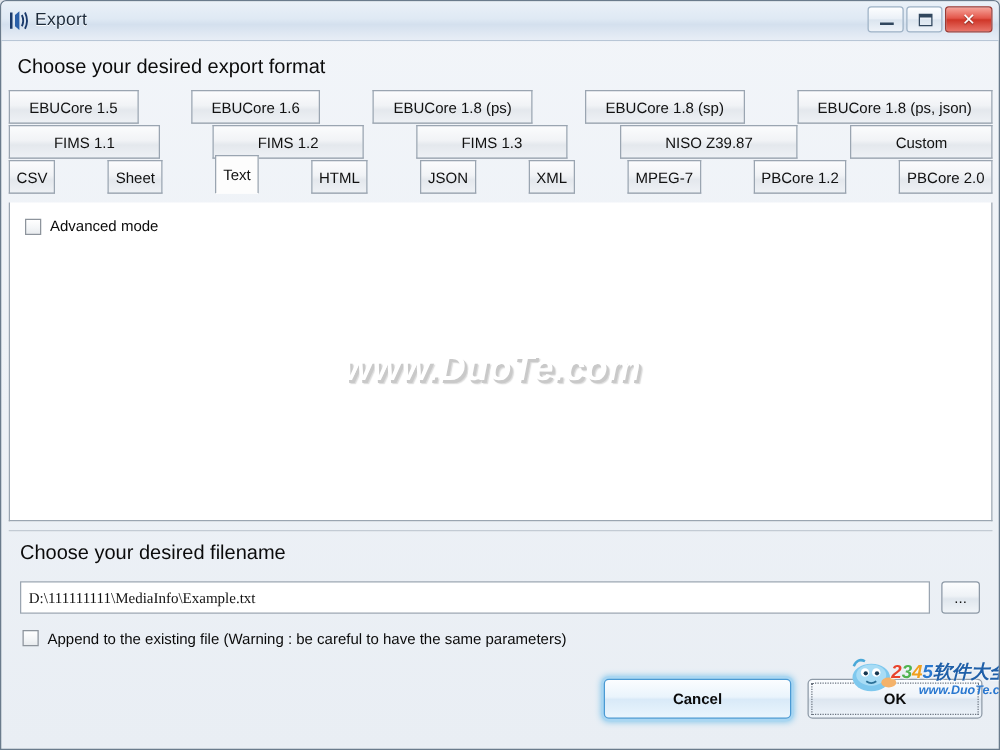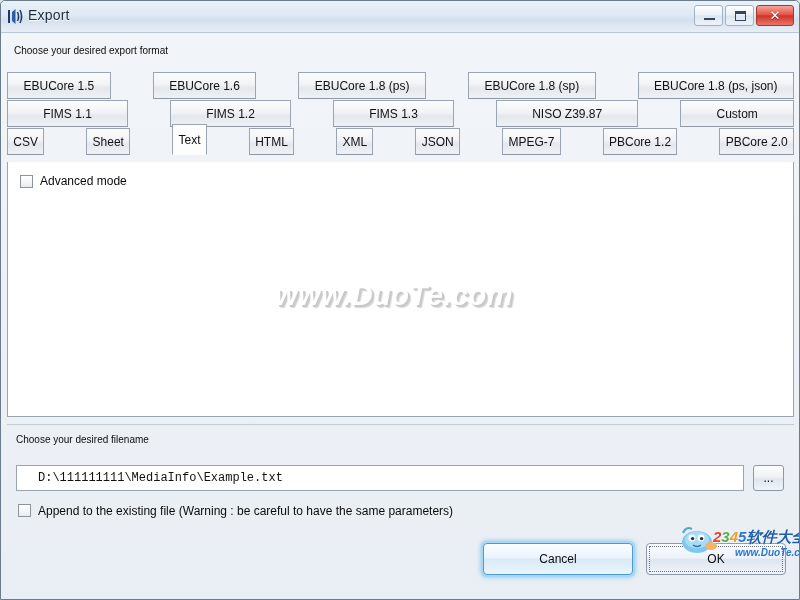--- a/index.html
+++ b/index.html
@@ -50,21 +50,21 @@
   .wb .maxglyph{
     position:absolute;left:9px;top:5px;width:11px;height:10px;
     border:1px solid #31475e;box-sizing:border-box;border-top-width:3px;
   }
   .wb .closeglyph{
     position:absolute;left:0;top:0;right:0;bottom:0;
     color:#fff;font-size:13px;font-weight:bold;line-height:19px;text-align:center;
     text-shadow:0 1px 1px rgba(0,0,0,.45);
   }
   
-  .grp-label{position:absolute;font-size:10px;color:#0b0b0b;}
+  .grp-label{position:absolute;font-size:16px;color:#0b0b0b;}
   #lbl-format{left:13px;top:44px;}
   #lbl-filename{left:15px;top:433px;}
   
   .tabwrap{position:absolute;left:6px;top:71px;width:787px;}
   .tabrow{display:flex;height:28px;box-sizing:border-box;gap:40px;}
   .tab{
     flex:1 1 auto;
     box-sizing:border-box;
     height:27px;
     margin-right:2px;
@@ -113,23 +113,23 @@
   
   .sep{
     position:absolute;left:6px;top:423px;width:787px;height:1px;
     background:#c3cbd4;
   }
   .fileinput{
     position:absolute;left:15px;top:464px;width:728px;height:26px;
     box-sizing:border-box;
     border:1px solid #9aa5b1;
     background:#ffffff;
-    font-family:Liberation Mono, monospace;
+    font-family:Liberation Serif, serif;
     font-size:12px;color:#111;
-    padding:0 21px;
+    padding:0 6px;
     outline:none;
   }
   .browsebtn{
     position:absolute;left:752px;top:464px;width:31px;height:26px;
     box-sizing:border-box;
     border:1px solid #8d99a6;border-radius:3px;
     background:linear-gradient(180deg,#fcfdfe 0%,#eef2f6 45%,#dfe6ed 55%,#f0f4f8 100%);
     font-size:12px;color:#111;
     display:flex;align-items:center;justify-content:center;
     line-height:10px;
@@ -149,21 +149,21 @@
     box-shadow:0 0 0 2px #a9d6f2, 0 0 5px 2px #7fc4ea;
     background:linear-gradient(180deg,#fbfdff 0%,#eaf4fc 45%,#d9eaf8 52%,#eaf5fd 100%);
   }
   #btn-ok{
     left:645px;top:542px;width:140px;
   }
   #btn-ok .focusring{
     position:absolute;left:2px;top:2px;right:2px;bottom:2px;
     border:1px dotted #6b7480;
   }
-  #btn-ok .oklabel,#btn-cancel .cancellabel{position:relative;z-index:2;}
+  #btn-ok .oklabel,#btn-cancel .cancellabel{position:relative;z-index:2;font-weight:bold;}
   
   .logo{
     position:absolute;left:676px;top:519px;width:124px;height:40px;
     pointer-events:none;
   }
   .logo .mascot{
     position:absolute;left:0;top:2px;width:44px;height:34px;
   }
   .logo .brandtxt{
     position:absolute;left:36px;top:8px;
@@ -228,22 +228,22 @@
       <div class="tab">FIMS 1.3</div>
       <div class="tab">NISO Z39.87</div>
       <div class="tab">Custom</div>
     </div>
 
     <div class="tabrow">
       <div class="tab">CSV</div>
       <div class="tab">Sheet</div>
       <div class="tab selected">Text</div>
       <div class="tab">HTML</div>
+      <div class="tab">JSON</div>
       <div class="tab">XML</div>
-      <div class="tab">JSON</div>
       <div class="tab">MPEG-7</div>
       <div class="tab">PBCore 1.2</div>
       <div class="tab">PBCore 2.0</div>
     </div>
   </div>
 
   <div class="panel">
     <div class="chk-row" id="chk-advanced-row">
       <span class="checkbox"></span>
       <span class="chk-label">Advanced mode</span>

